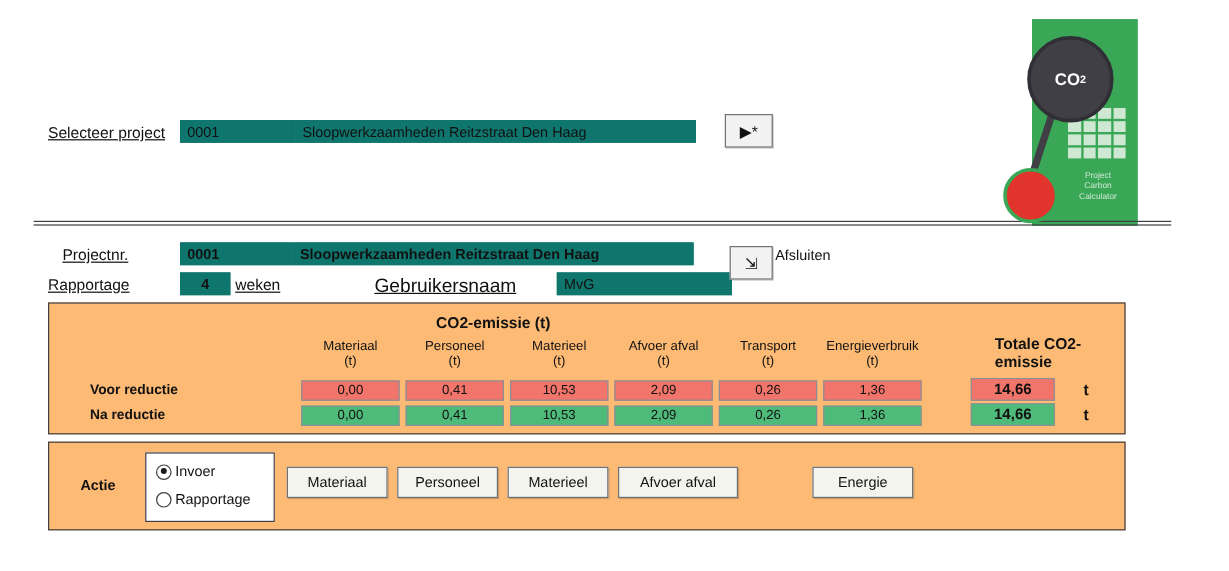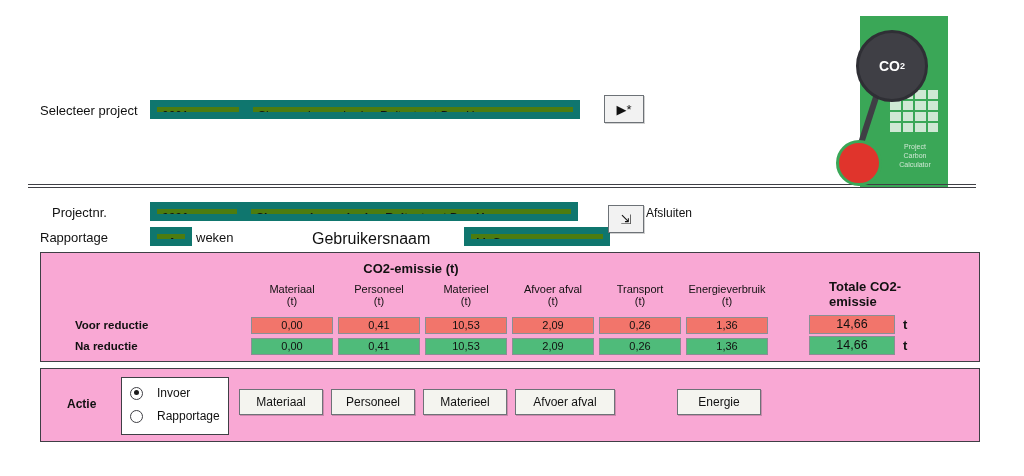--- a/index.html
+++ b/index.html
@@ -132,30 +132,31 @@
     left: 28px;
     top: 187px;
     width: 948px;
     height: 0;
     border-top: 1px solid #3f3f45;
   }
 
   .lbl {
     position: absolute;
     white-space: nowrap;
+    text-decoration: underline;
   }
   .lbl-select {
     left: 40px;
     top: 103px;
     font-size: 13px;
   }
   .fld {
     position: absolute;
-    border: 7px solid #0f766e;
-    background: #4d7c0f;
+    border: 1px solid #0f766e;
+    background: #0f766e;
     height: 19px;
     line-height: 19px;
     padding: 0 5px;
     box-sizing: border-box;
     font-size: 12px;
     white-space: nowrap;
     overflow: hidden;
   }
   .fld-projectcode-top { left: 150px; top: 100px; width: 96px; }
   .fld-projectname-top { left: 246px; top: 100px; width: 334px; }
@@ -190,22 +191,21 @@
   .lbl-gebruikersnaam { left: 312px; top: 230px; font-size: 16px; }
   .fld-projectnr { left: 150px; top: 202px; width: 94px; font-weight: bold; }
   .fld-projectnaam { left: 244px; top: 202px; width: 334px; font-weight: bold; }
   .fld-duur { left: 150px; top: 227px; width: 42px; text-align: center; font-weight: bold; }
   .fld-gebruiker { left: 430px; top: 227px; width: 146px; margin-left: 34px; }
 
   
   .panel {
     position: absolute;
     border: 1px solid #3f3f45;
-    background: #f9a8d4;
-    padding-left: 42px;
+    background: #fdba74;
   }
   .panel-emissie { left: 40px; top: 252px; width: 896px; height: 108px; }
   .panel-actie { left: 40px; top: 368px; width: 896px; height: 72px; }
 
   .panel-title {
     position: absolute;
     left: 0;
     top: 8px;
     width: 740px;
     text-align: center;
@@ -238,22 +238,22 @@
     line-height: 15px;
     box-sizing: border-box;
     border: 1px solid #8a8f94;
     text-align: center;
     font-size: 11px;
     width: 82px;
   }
   .cell.red { background: #f2756b; }
   .cell.green { background: #4fbb7a; }
   .cell.total {
-    width: 86px;
-    font-weight: normal;
+    width: 70px;
+    font-weight: bold;
     font-size: 12.5px;
     line-height: 16px;
     height: 19px;
   }
 
   .totale-label {
     position: absolute;
     left: 768px;
     top: 26px;
     width: 110px;
@@ -283,21 +283,21 @@
     width: 106px;
     height: 56px;
     border: 1px solid #3f3f45;
     background: #ffffff;
   }
   .radio-row {
     position: absolute;
     left: 8px;
     display: flex;
     align-items: center;
-    gap: 14px;
+    gap: 3px;
     font-size: 12px;
   }
   .radio-row.r1 { top: 8px; }
   .radio-row.r2 { top: 31px; }
   .radio {
     width: 11px;
     height: 11px;
     border-radius: 50%;
     border: 1px solid #3f3f45;
     background: #ffffff;

